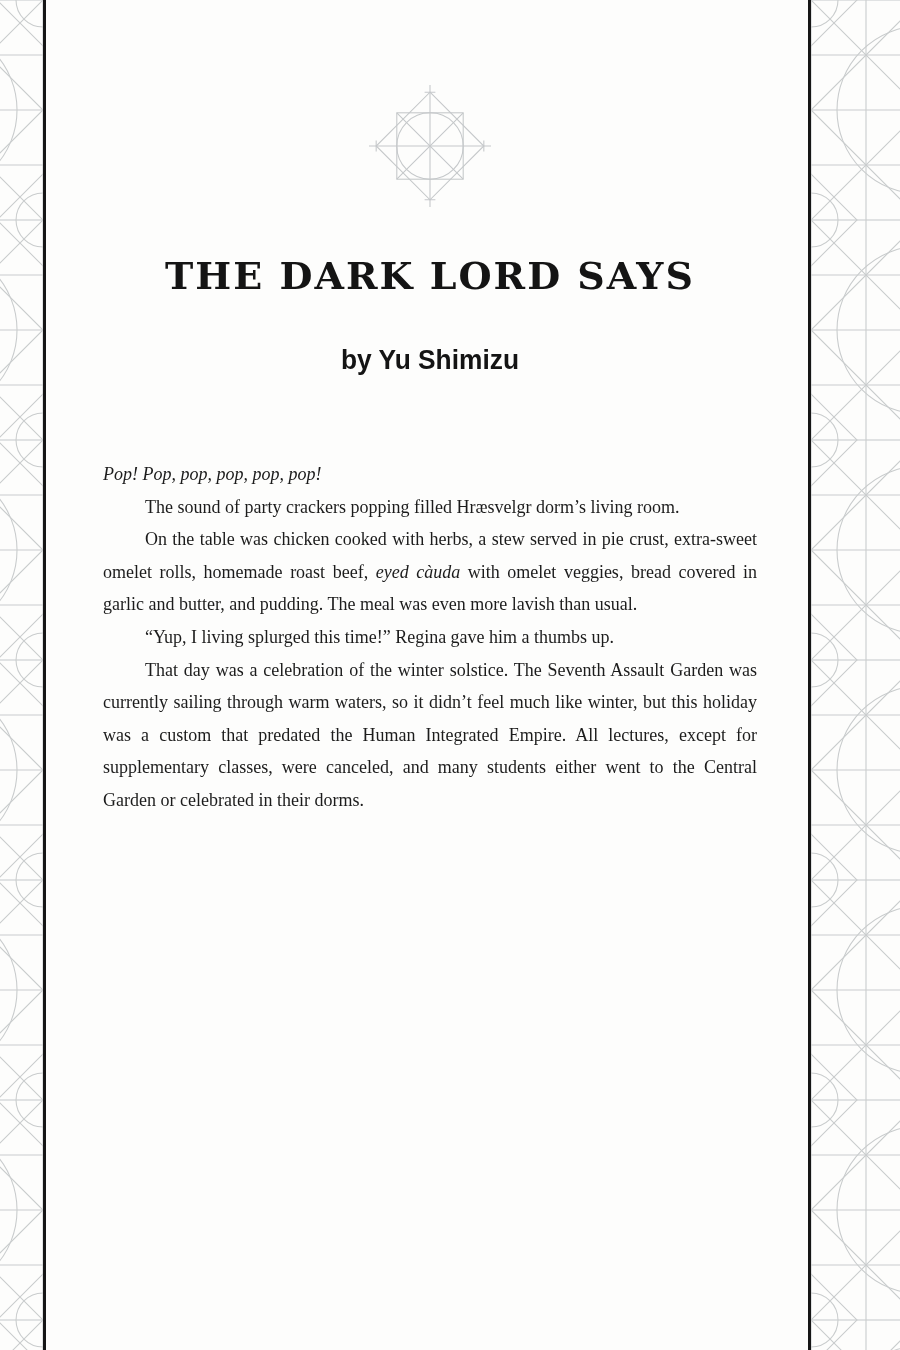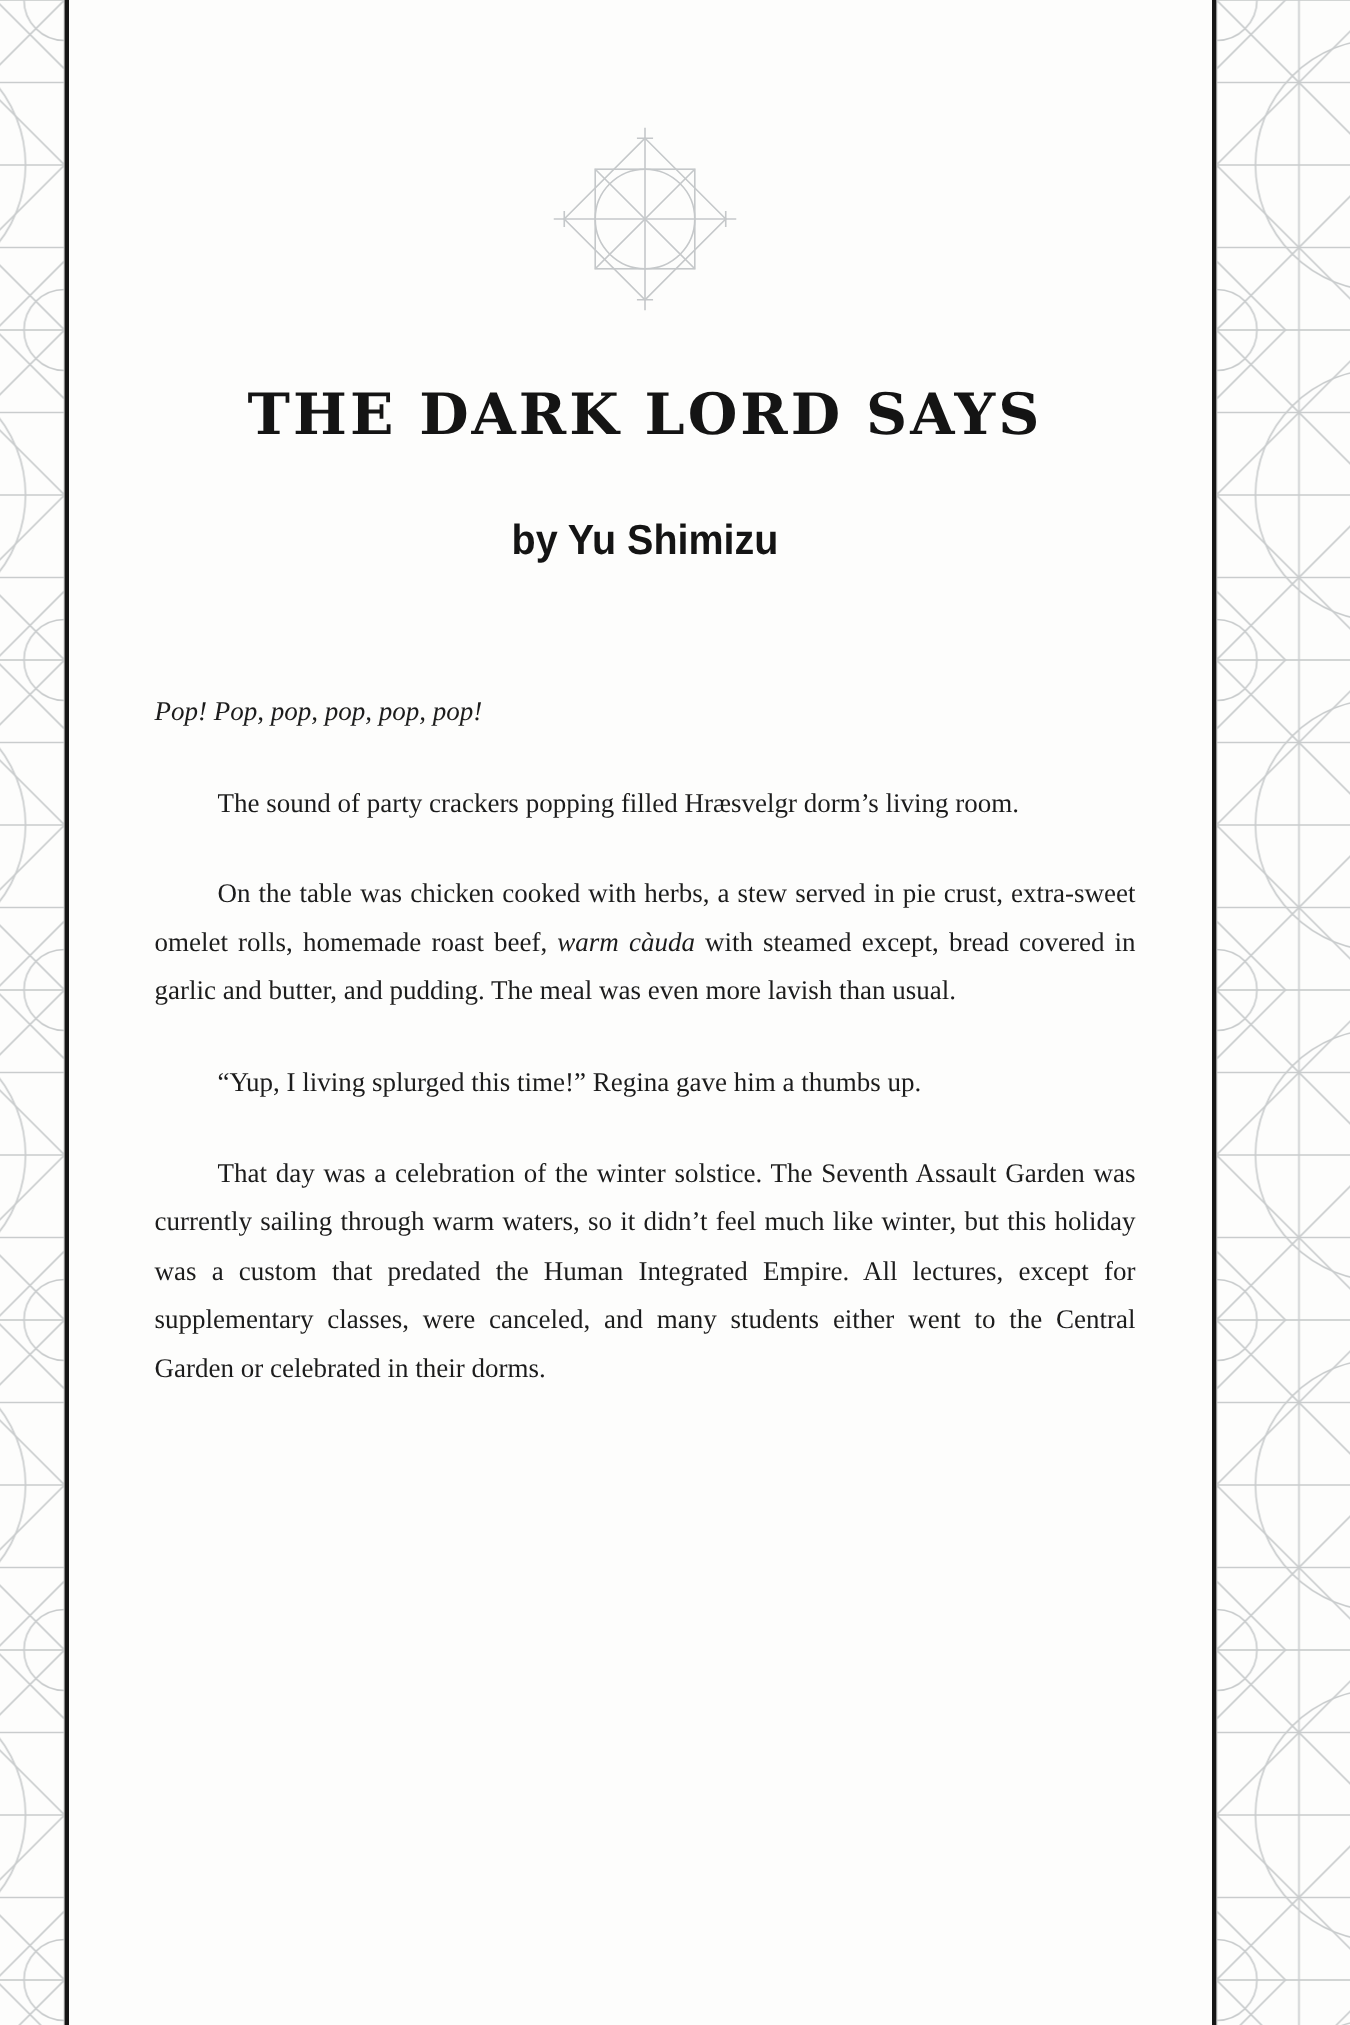--- a/index.html
+++ b/index.html
@@ -88,21 +88,20 @@
     width: 654px;
     font-size: 18px;
     line-height: 32.6px;
     text-align: justify;
   }
   .body-text p {
     margin: 0;
   }
   .body-text p.indent {
     text-indent: 42px;
-    margin-top: 28px;
   }
   .body-text em {
     font-style: italic;
   }
 </style>
 </head>
 <body>
 
 <svg class="strip strip-left" width="43" height="1350" viewBox="0 0 43 1350" preserveAspectRatio="none" aria-hidden="true">
   <defs>
@@ -172,18 +171,18 @@
     </g>
   </svg>
 
   <h1 class="story-title">THE DARK LORD SAYS</h1>
 
   <div class="byline">by Yu Shimizu</div>
 
   <div class="body-text">
       <p class="no-indent"><em>Pop! Pop, pop, pop, pop, pop!</em></p>
       <p class="indent"><span>The sound of party crackers popping filled Hræsvelgr dorm’s living room.</span></p>
-      <p class="indent"><span>On the table was chicken cooked with herbs, a stew served in pie crust, extra-sweet omelet rolls, homemade roast beef, </span><em>warm càuda</em><span> with steamed except, bread covered in garlic and butter, and pudding. The meal was even more lavish than usual.</span></p>
+      <p class="indent"><span>On the table was chicken cooked with herbs, a stew served in pie crust, extra-sweet omelet rolls, homemade roast beef, </span><em>eyed càuda</em><span> with omelet veggies, bread covered in garlic and butter, and pudding. The meal was even more lavish than usual.</span></p>
       <p class="indent"><span>“Yup, I living splurged this time!” Regina gave him a thumbs up.</span></p>
       <p class="indent"><span>That day was a celebration of the winter solstice. The Seventh Assault Garden was currently sailing through warm waters, so it didn’t feel much like winter, but this holiday was a custom that predated the Human Integrated Empire. All lectures, except for supplementary classes, were canceled, and many students either went to the Central Garden or celebrated in their dorms.</span></p>
     </div>
 
 </div>
 
 </body></html>

